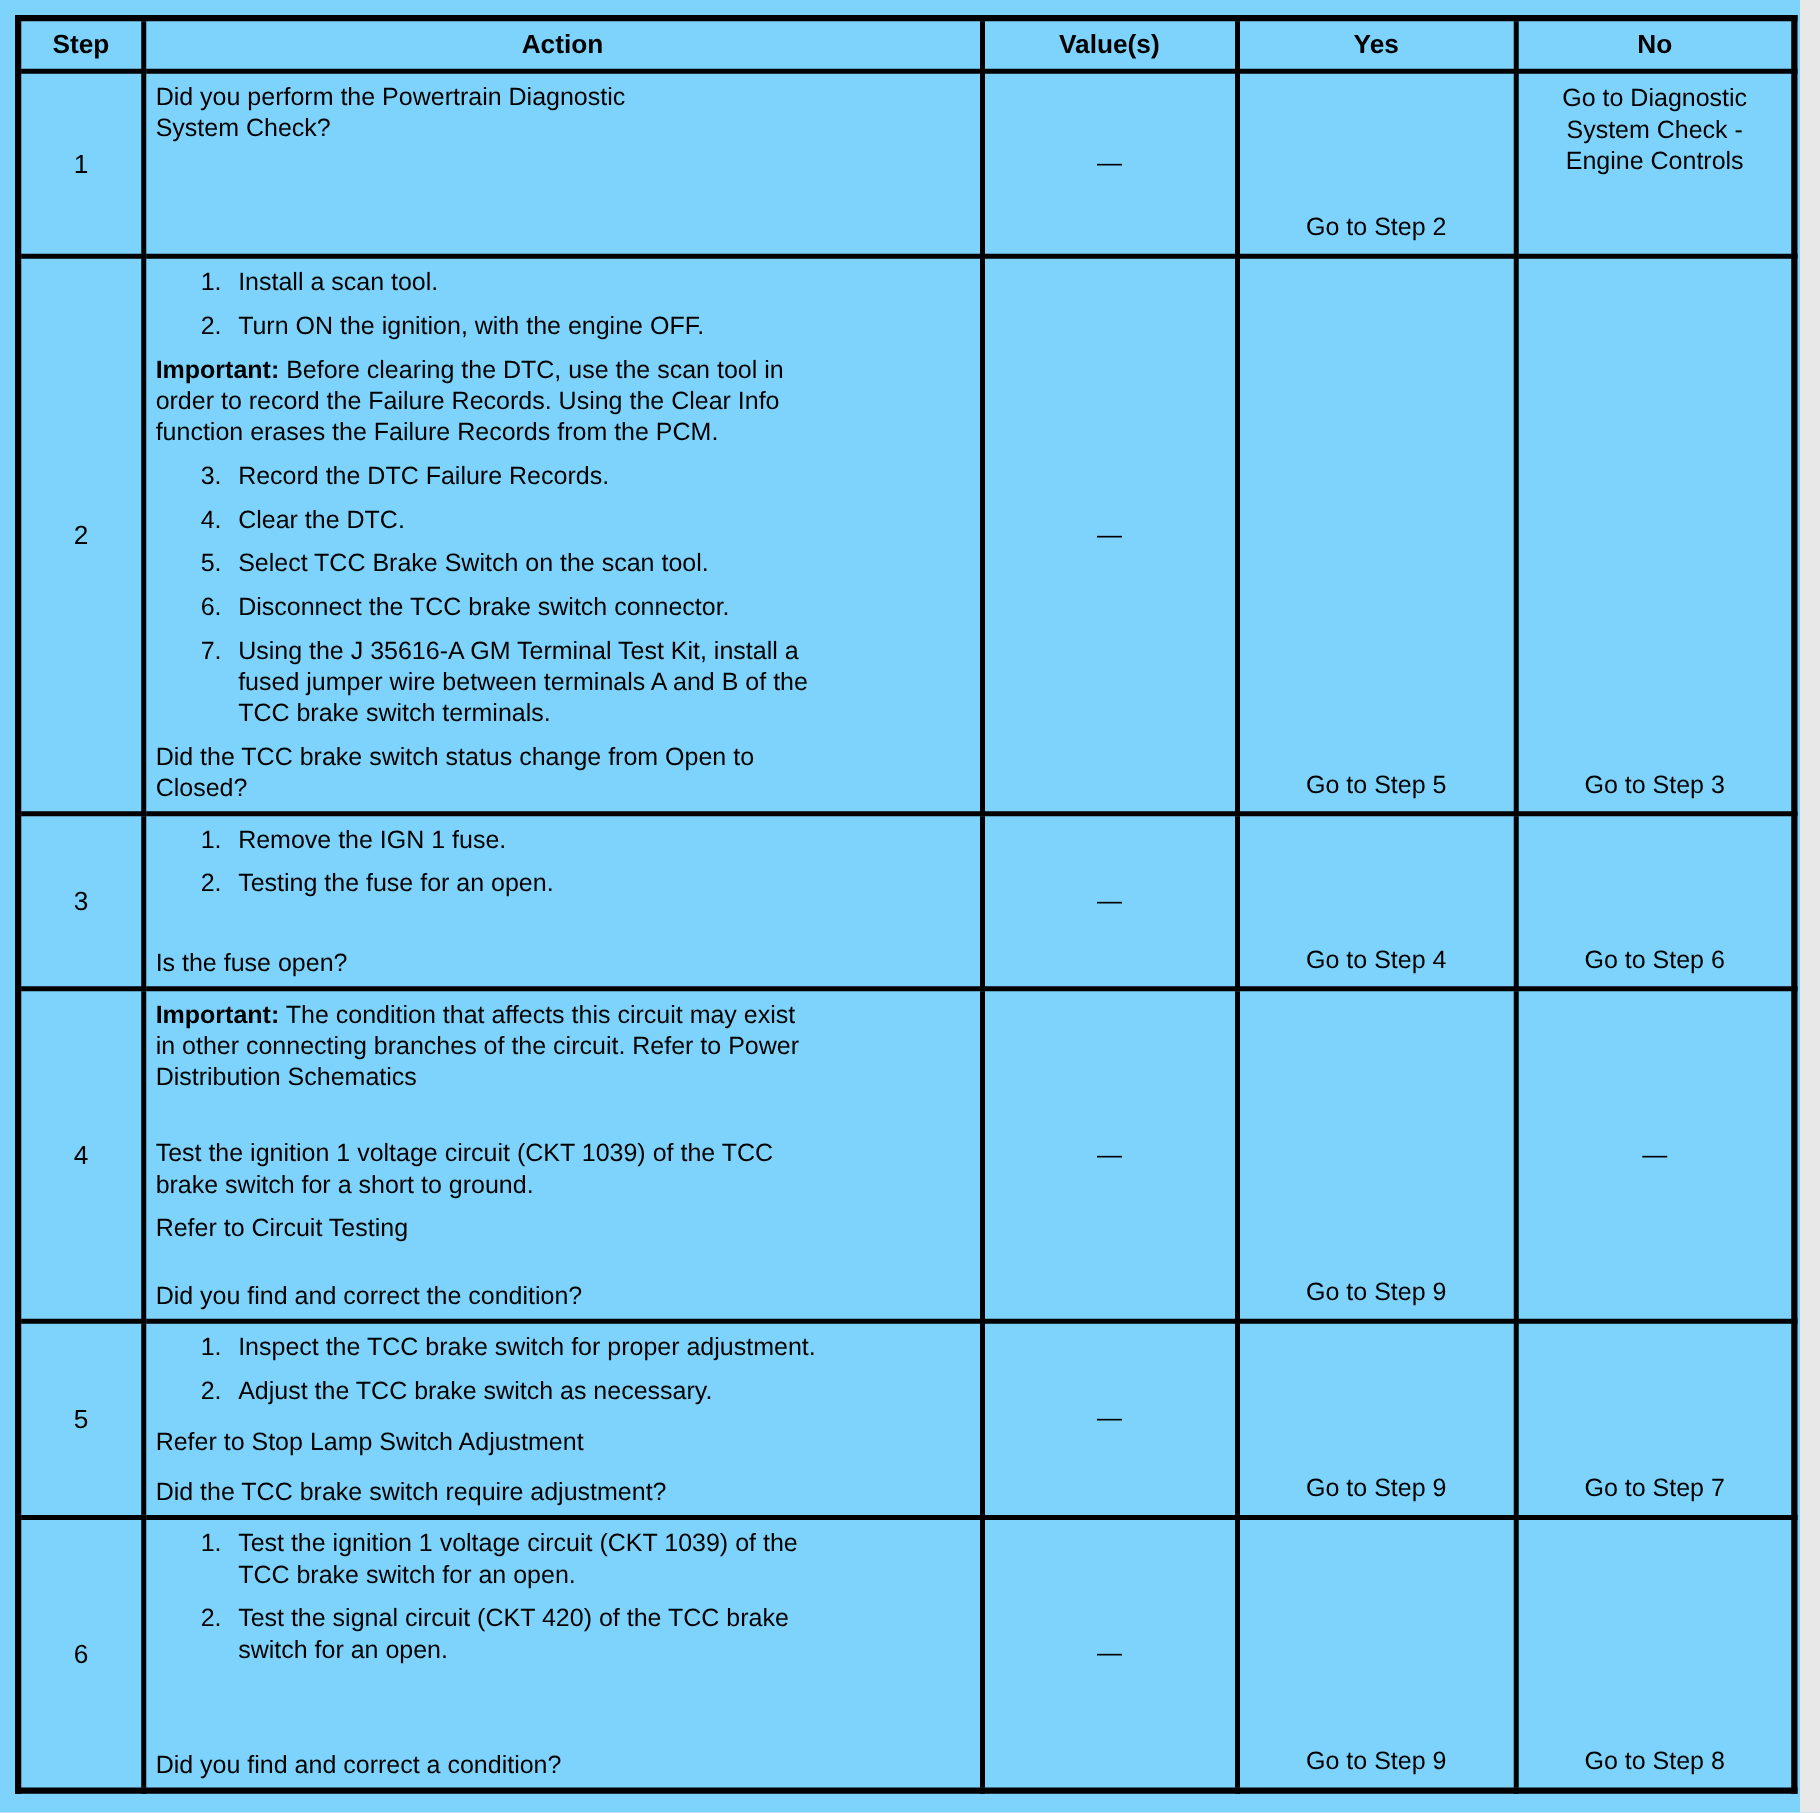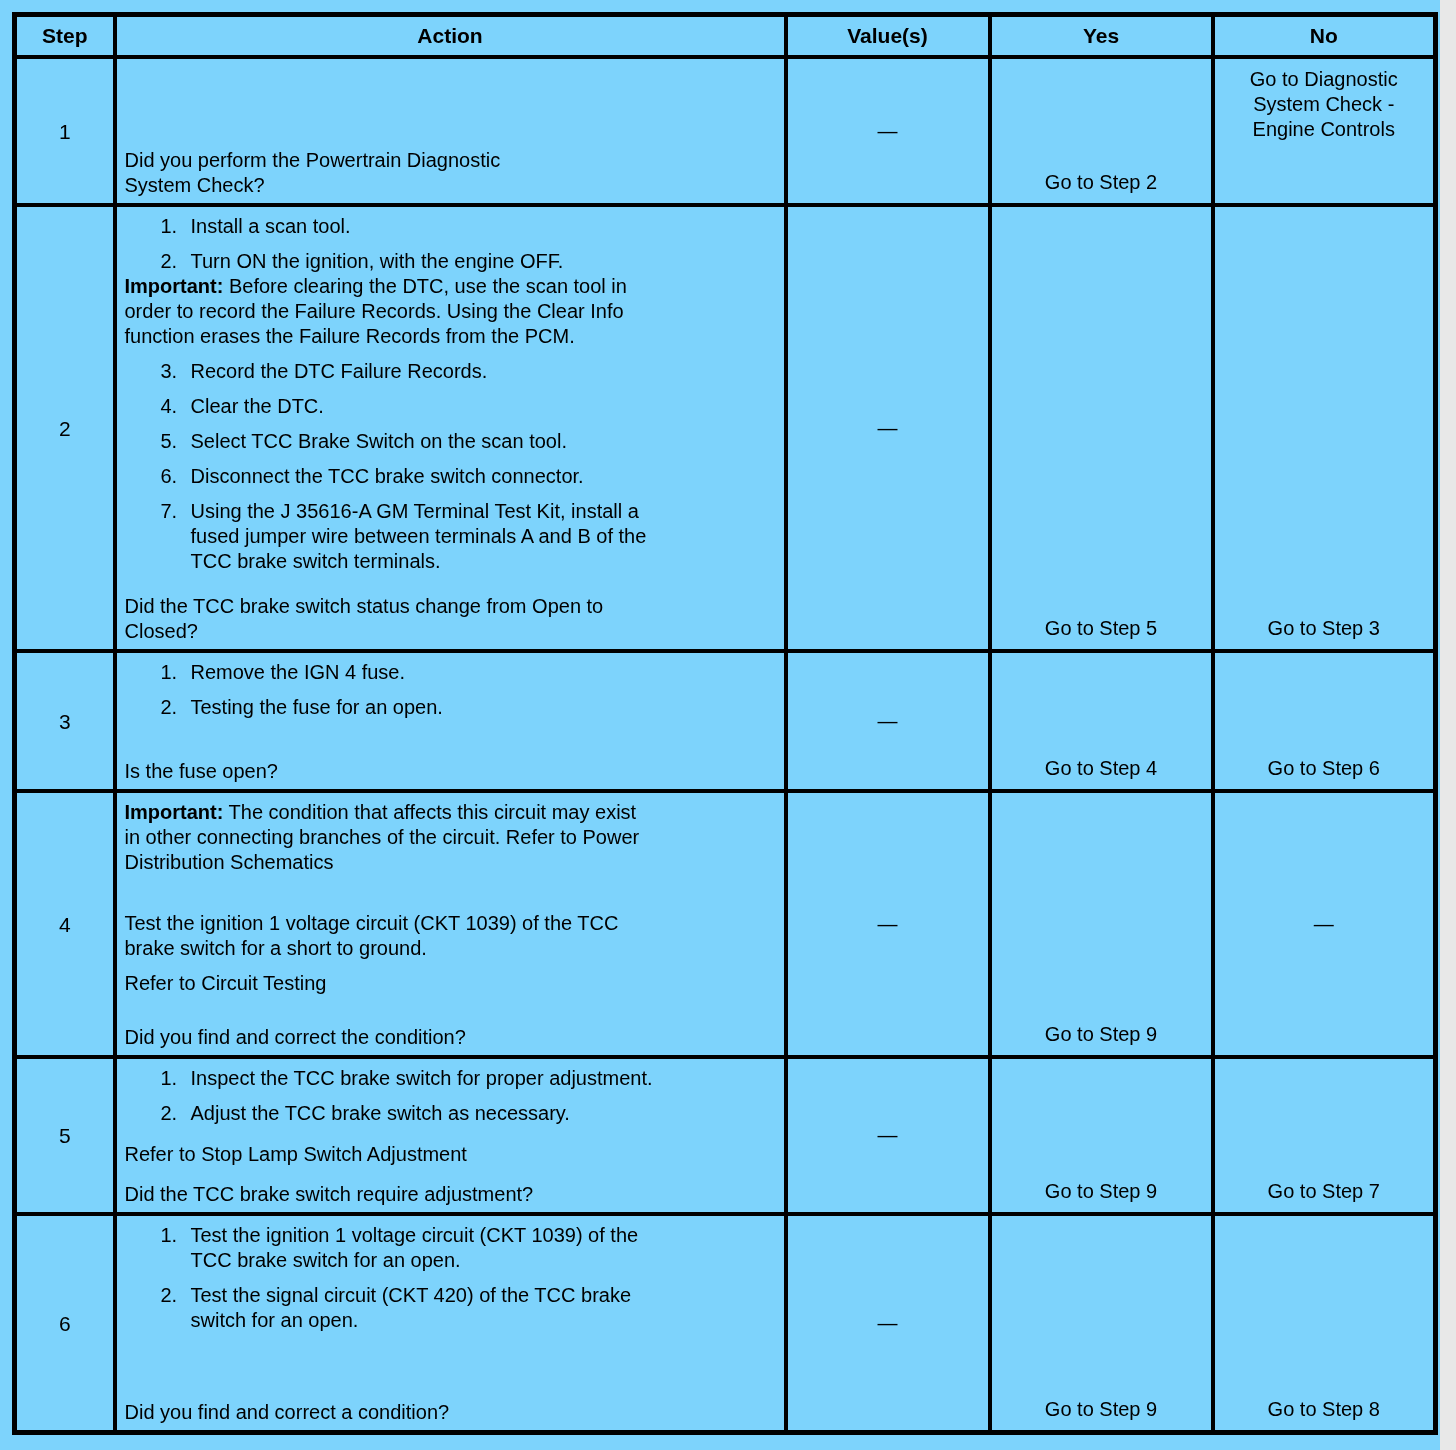--- a/index.html
+++ b/index.html
@@ -4,26 +4,26 @@
 <style>
   html,body{margin:0;padding:0;background:#e8e8e8;}
   .page{width:1440px;height:1450px;background:#7dd3fc;position:relative;overflow:hidden;
         font-family:"Liberation Sans","DejaVu Sans",sans-serif;color:#000;}
   table.diag{position:absolute;left:12px;top:12px;width:1421px;table-layout:fixed;
         border-collapse:collapse;border:5px solid #000;}
   th,td{border:4px solid #000;overflow:hidden;}
   th{font-size:21px;font-weight:bold;text-align:center;height:34px;padding:2px 0;}
   td{font-size:20px;line-height:25px;padding:0;vertical-align:middle;}
   td.action-cell{vertical-align:top;padding:7px 8px 5px 8px;}
-  .awrap{display:flex;flex-direction:column;justify-content:flex-end;}
+  .awrap{display:flex;flex-direction:column;}
   .awrap > :first-child{margin-top:0 !important;}
   .item{display:flex;margin-top:10px;padding-left:36px;}
   .item .num{flex:0 0 30px;width:30px;}
   .item .itxt{flex:1;}
-  .para{}
+  .para{margin-top:10px;}
   .para.qbottom{margin-top:auto;}
   td.step-cell{text-align:center;}
   .stepnum{font-size:21px;}
   td.value-cell,td.yes-cell,td.no-cell{text-align:center;}
   td.v-middle{vertical-align:middle;}
   td.v-bottom{vertical-align:bottom;padding-bottom:8px;}
   td.v-top{vertical-align:top;padding-top:8px;}
   .it{}
   .bd{font-weight:bold;}
 </style>
@@ -105,21 +105,21 @@
           <td class="no-cell v-bottom"><span>Go to </span><span class="it">Step 3</span></td>
         </tr>
         <tr>
           <td class="step-cell v-middle">
             <div class="stepnum it">3</div>
           </td>
           <td class="action-cell">
             <div class="awrap" style="height: 124px;">
               <div class="item">
                 <div class="num">1.</div>
-                <div class="itxt"><span>Remove the IGN 4 fuse.</span></div>
+                <div class="itxt"><span>Remove the IGN 1 fuse.</span></div>
               </div>
               <div class="item">
                 <div class="num">2.</div>
                 <div class="itxt"><span>Testing the fuse for an open.</span></div>
               </div>
               <div class="para qbottom"><span>Is the fuse open?</span></div>
             </div>
           </td>
           <td class="value-cell v-middle"><span>—</span></td>
           <td class="yes-cell v-bottom"><span>Go to </span><span class="it">Step 4</span></td>

